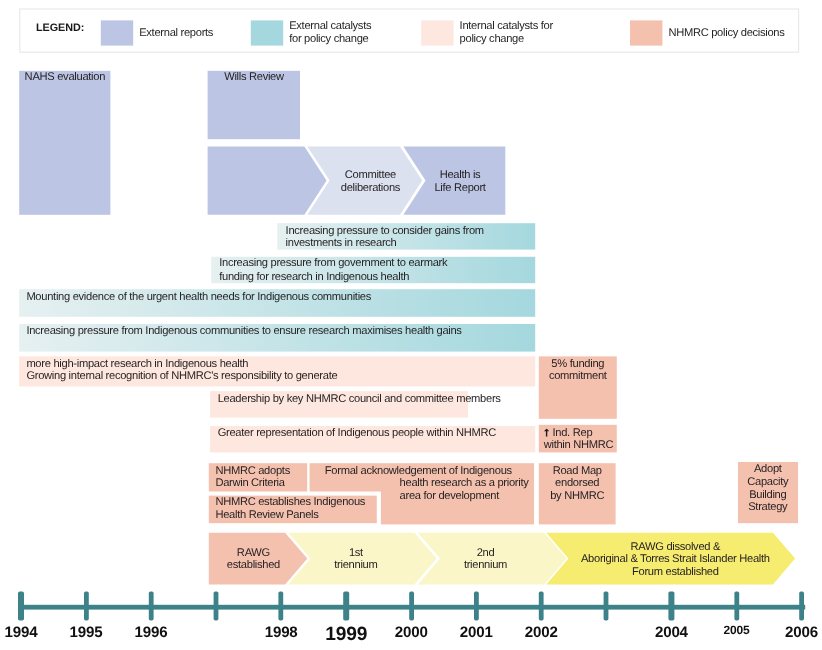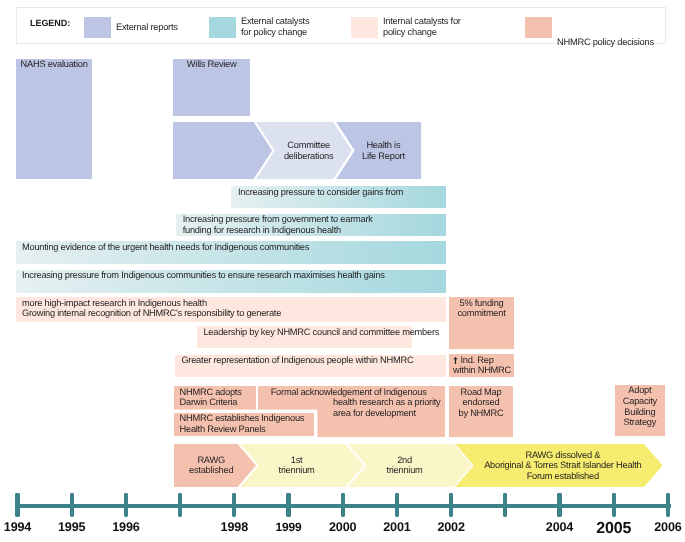--- a/index.html
+++ b/index.html
@@ -54,21 +54,21 @@
       <div class="lg-lb" style="left: 224px;">
         <div>External catalysts</div>
         <div>for policy change</div>
       </div>
       <div class="lg-sw" style="left: 334px; background: rgb(253, 231, 222);"></div>
       <div class="lg-lb" style="left: 366px;">
         <div>Internal catalysts for</div>
         <div>policy change</div>
       </div>
       <div class="lg-sw" style="left: 508px; background: rgb(244, 193, 175);"></div>
-      <div class="lg-lb" style="left: 540px; top: 14px; margin-top: 15px;">
+      <div class="lg-lb" style="left: 540px; top: 14px;">
         <div>NHMRC policy decisions</div>
       </div>
     </div>
   <div id="rows">
       <div class="box" style="left: 16.3px; top: 58.8px; width: 75.5px; height: 120px; background: rgb(188, 198, 228);">
         <div>
           <div>NAHS evaluation</div>
         </div>
       </div>
       <div class="box" style="left: 173.4px; top: 59px; width: 76.5px; height: 57px; background: rgb(188, 198, 228);">
@@ -99,20 +99,21 @@
         <div class="lbl" style="width: 86.1px; left: 5.65px;">
           <div>
             <div>Health is</div>
             <div>Life Report</div>
           </div>
         </div>
       </div>
       <div class="box left" style="left: 231px; top: 186.2px; width: 214.7px; height: 22px; background: linear-gradient(to right, rgb(230, 240, 241), rgb(164, 216, 222)); padding-left: 7px;">
         <div>
           <div>Increasing pressure to consider gains from</div>
+          <div>investments in research</div>
         </div>
       </div>
       <div class="box left" style="left: 175.7px; top: 213.6px; width: 270px; height: 22.6px; background: linear-gradient(to right, rgb(230, 240, 241), rgb(164, 216, 222)); padding-left: 7px;">
         <div>
           <div>Increasing pressure from government to earmark</div>
           <div>funding for research in Indigenous health</div>
         </div>
       </div>
       <div class="box left" style="left: 15.8px; top: 241.3px; width: 429.9px; height: 23px; background: linear-gradient(to right, rgb(230, 240, 241), rgb(164, 216, 222)); padding-left: 6.2px;">
         <div>
@@ -123,21 +124,21 @@
         <div>
           <div>Increasing pressure from Indigenous communities to ensure research maximises health gains</div>
         </div>
       </div>
       <div class="box left" style="left: 15.8px; top: 297.4px; width: 429.9px; height: 24.7px; background: rgb(253, 231, 222); padding-left: 6.2px;">
         <div>
           <div>more high-impact research in Indigenous health</div>
           <div>Growing internal recognition of NHMRC's responsibility to generate</div>
         </div>
       </div>
-      <div class="box left" style="left: 175.2px; top: 326.2px; width: 215px; height: 21.9px; background: rgb(253, 231, 222); padding-left: 6.2px; margin-left: 22px;">
+      <div class="box left" style="left: 175.2px; top: 326.2px; width: 215px; height: 21.9px; background: rgb(253, 231, 222); padding-left: 6.2px;">
         <div>
           <div>Leadership by key NHMRC council and committee members</div>
         </div>
       </div>
       <div class="box left" style="left: 175.2px; top: 354.6px; width: 270.5px; height: 22.4px; background: rgb(253, 231, 222); padding-left: 6.2px;">
         <div>
           <div>Greater representation of Indigenous people within NHMRC</div>
         </div>
       </div>
       <div class="box" style="left: 448.6px; top: 297.4px; width: 65.8px; height: 51.2px; background: rgb(244, 193, 175);">
@@ -240,30 +241,30 @@
       <div class="ylab" style="left: -12.5px; width: 60px; font-size: 12.6px; top: 519.6px;">1994</div>
       <div class="tick" style="left: 69.55px; top: 492.5px; width: 4.3px; height: 24.8px; background: rgb(61, 130, 137);"></div>
       <div class="ylab" style="left: 41.7px; width: 60px; font-size: 12.6px; top: 519.6px;">1995</div>
       <div class="tick" style="left: 123.75px; top: 492.5px; width: 4.3px; height: 24.8px; background: rgb(61, 130, 137);"></div>
       <div class="ylab" style="left: 95.9px; width: 60px; font-size: 12.6px; top: 519.6px;">1996</div>
       <div class="tick" style="left: 177.95px; top: 492.5px; width: 4.3px; height: 24.8px; background: rgb(61, 130, 137);"></div>
       <div class="ylab" style="left: 150.1px; width: 60px; font-size: 12.6px; top: 519.6px; margin-top: 32px;">1997</div>
       <div class="tick" style="left: 232.15px; top: 492.5px; width: 4.3px; height: 24.8px; background: rgb(61, 130, 137);"></div>
       <div class="ylab" style="left: 204.3px; width: 60px; font-size: 12.6px; top: 519.6px;">1998</div>
       <div class="tick" style="left: 286.35px; top: 492.5px; width: 4.3px; height: 24.8px; background: rgb(61, 130, 137);"></div>
-      <div class="ylab" style="left: 258.5px; width: 60px; font-size: 12px; top: 519.6px;">1999</div>
+      <div class="ylab" style="left: 258.5px; width: 60px; font-size: 16px; top: 519.6px;">1999</div>
       <div class="tick" style="left: 340.55px; top: 492.5px; width: 4.3px; height: 24.8px; background: rgb(61, 130, 137);"></div>
       <div class="ylab" style="left: 312.7px; width: 60px; font-size: 12.6px; top: 519.6px;">2000</div>
       <div class="tick" style="left: 394.75px; top: 492.5px; width: 4.3px; height: 24.8px; background: rgb(61, 130, 137);"></div>
       <div class="ylab" style="left: 366.9px; width: 60px; font-size: 12.6px; top: 519.6px;">2001</div>
       <div class="tick" style="left: 448.95px; top: 492.5px; width: 4.3px; height: 24.8px; background: rgb(61, 130, 137);"></div>
       <div class="ylab" style="left: 421.1px; width: 60px; font-size: 12.6px; top: 519.6px;">2002</div>
       <div class="tick" style="left: 503.15px; top: 492.5px; width: 4.3px; height: 24.8px; background: rgb(61, 130, 137);"></div>
       <div class="ylab" style="left: 475.3px; width: 60px; font-size: 12.6px; top: 519.6px; margin-top: 22px;">2003</div>
       <div class="tick" style="left: 557.35px; top: 492.5px; width: 4.3px; height: 24.8px; background: rgb(61, 130, 137);"></div>
       <div class="ylab" style="left: 529.5px; width: 60px; font-size: 12.6px; top: 519.6px;">2004</div>
       <div class="tick" style="left: 611.55px; top: 492.5px; width: 4.3px; height: 24.8px; background: rgb(61, 130, 137);"></div>
-      <div class="ylab" style="left: 583.7px; width: 60px; font-size: 16px; top: 519.6px;">2005</div>
+      <div class="ylab" style="left: 583.7px; width: 60px; font-size: 10px; top: 519.6px;">2005</div>
       <div class="tick" style="left: 665.75px; top: 492.5px; width: 4.3px; height: 24.8px; background: rgb(61, 130, 137);"></div>
       <div class="ylab" style="left: 637.9px; width: 60px; font-size: 12.6px; top: 519.6px;">2006</div>
     </div>
 
 </div>
 
 </body></html>

